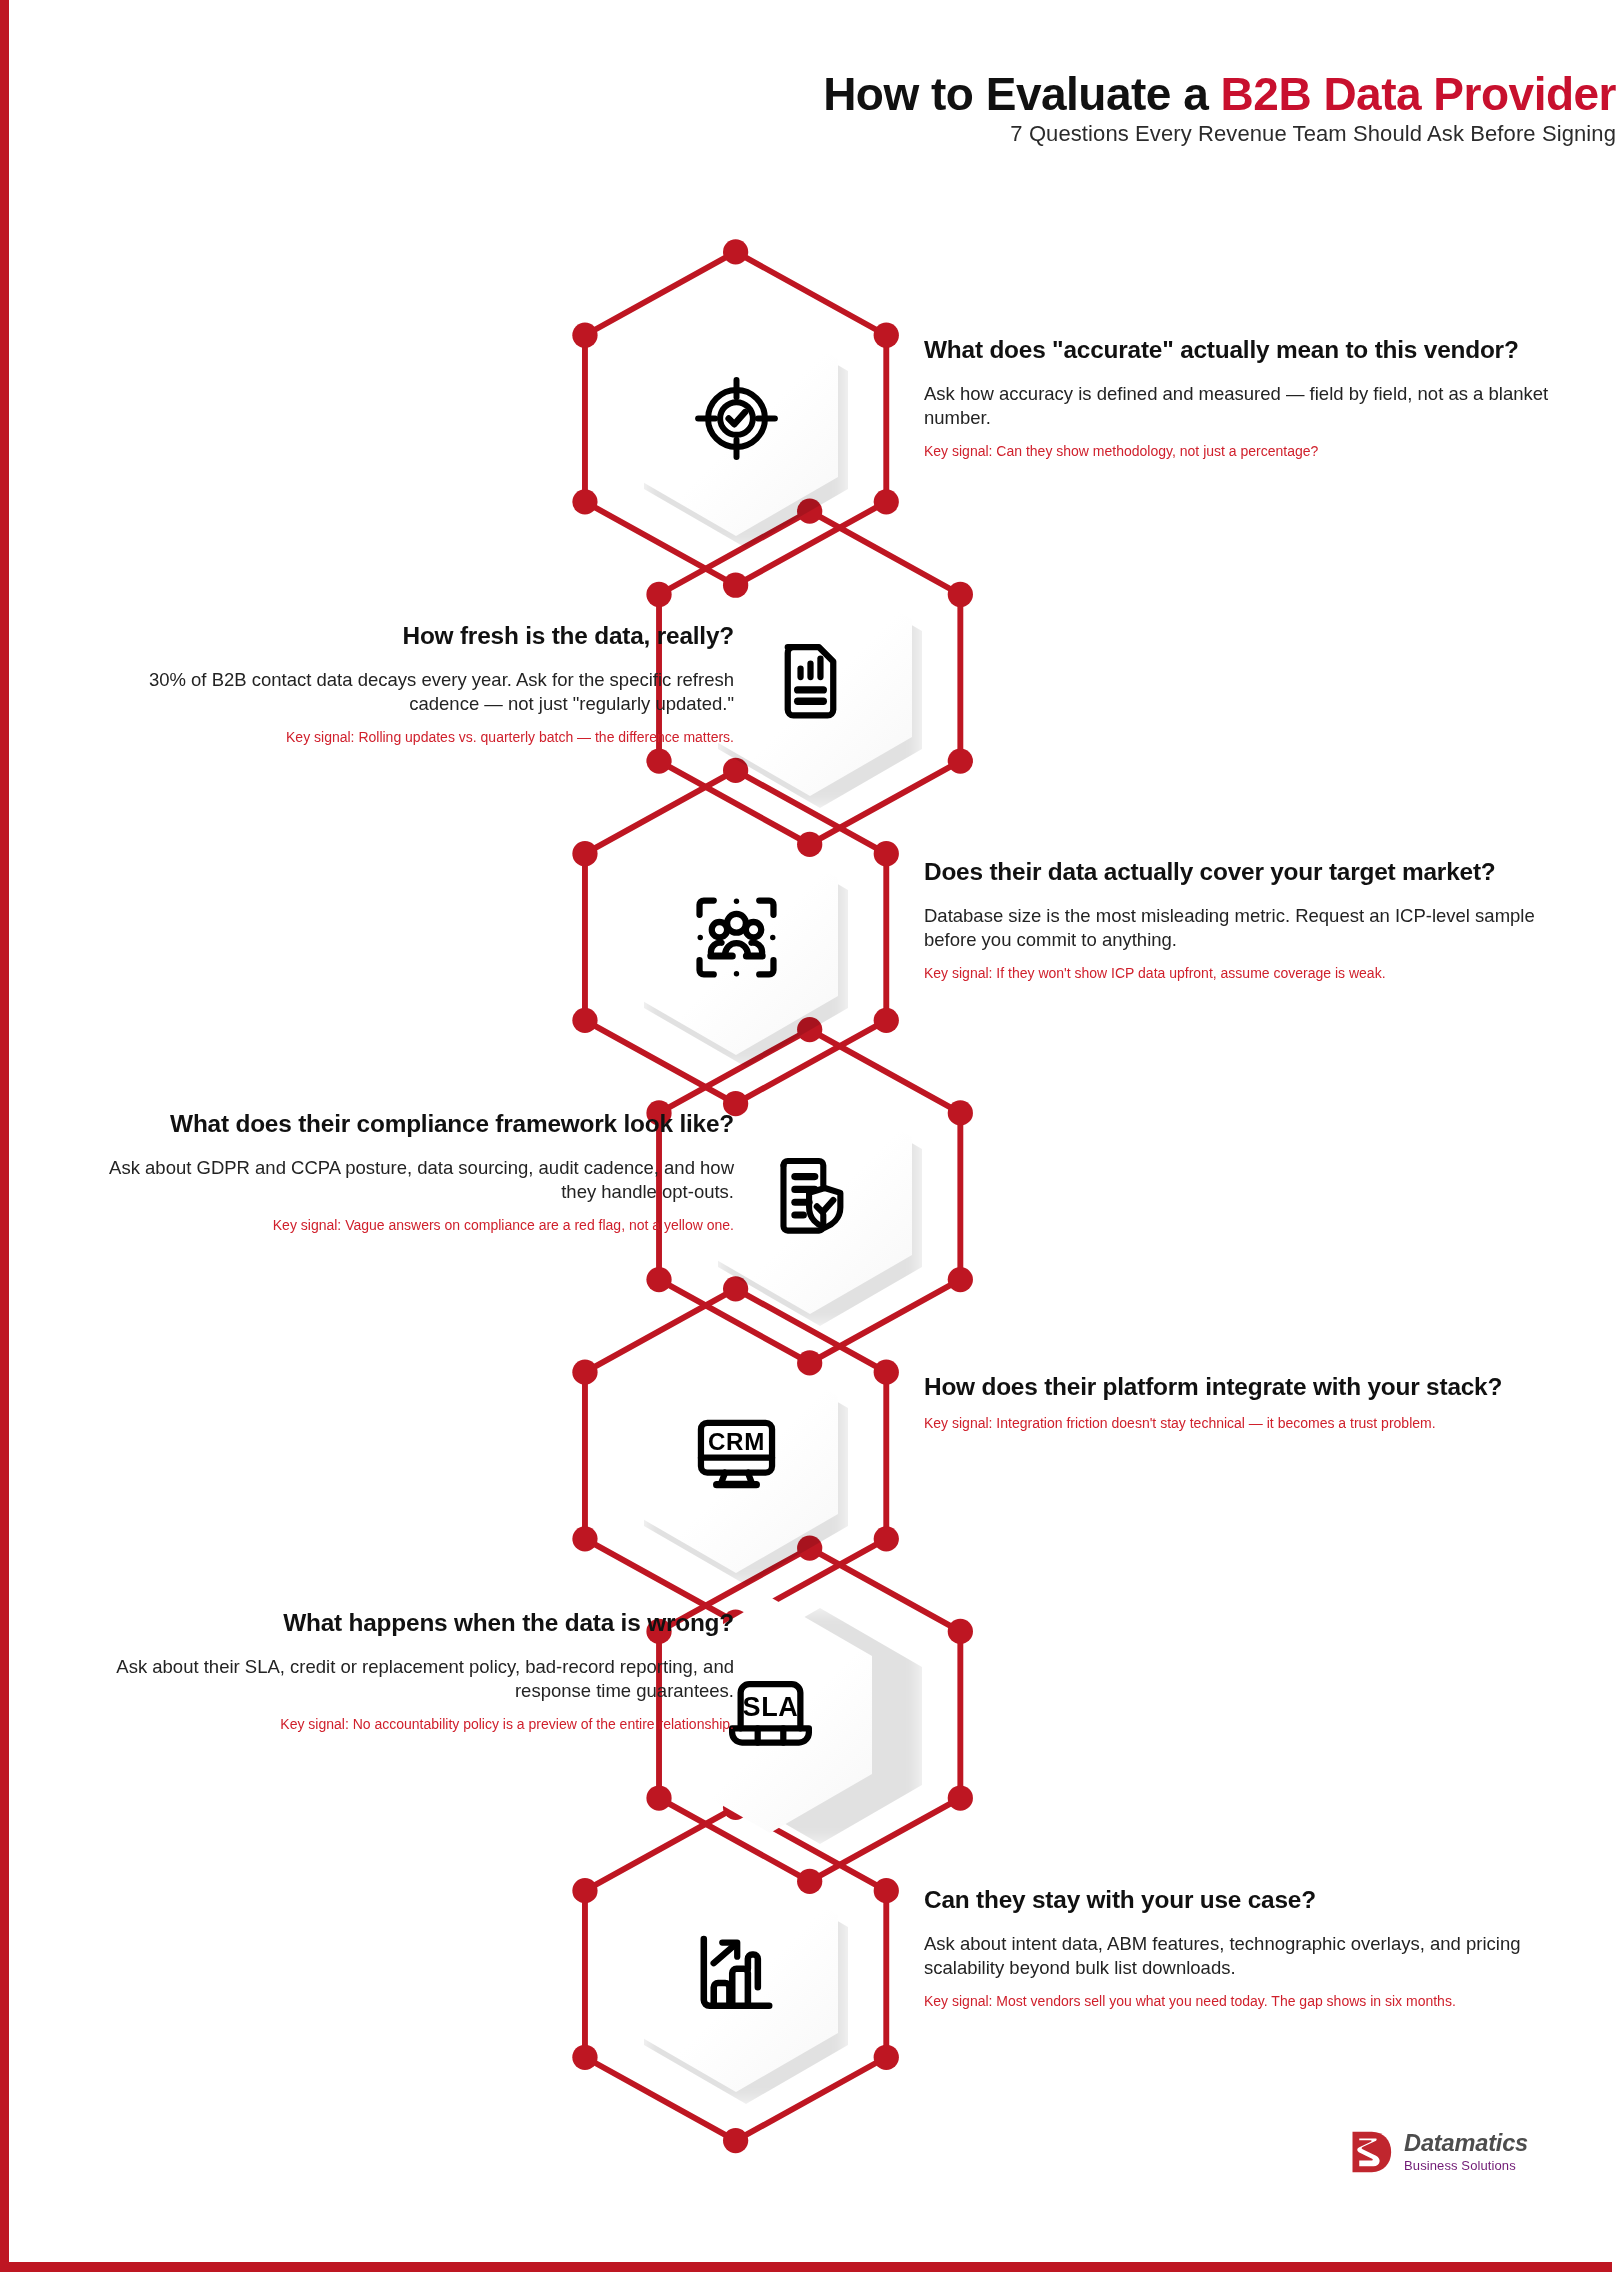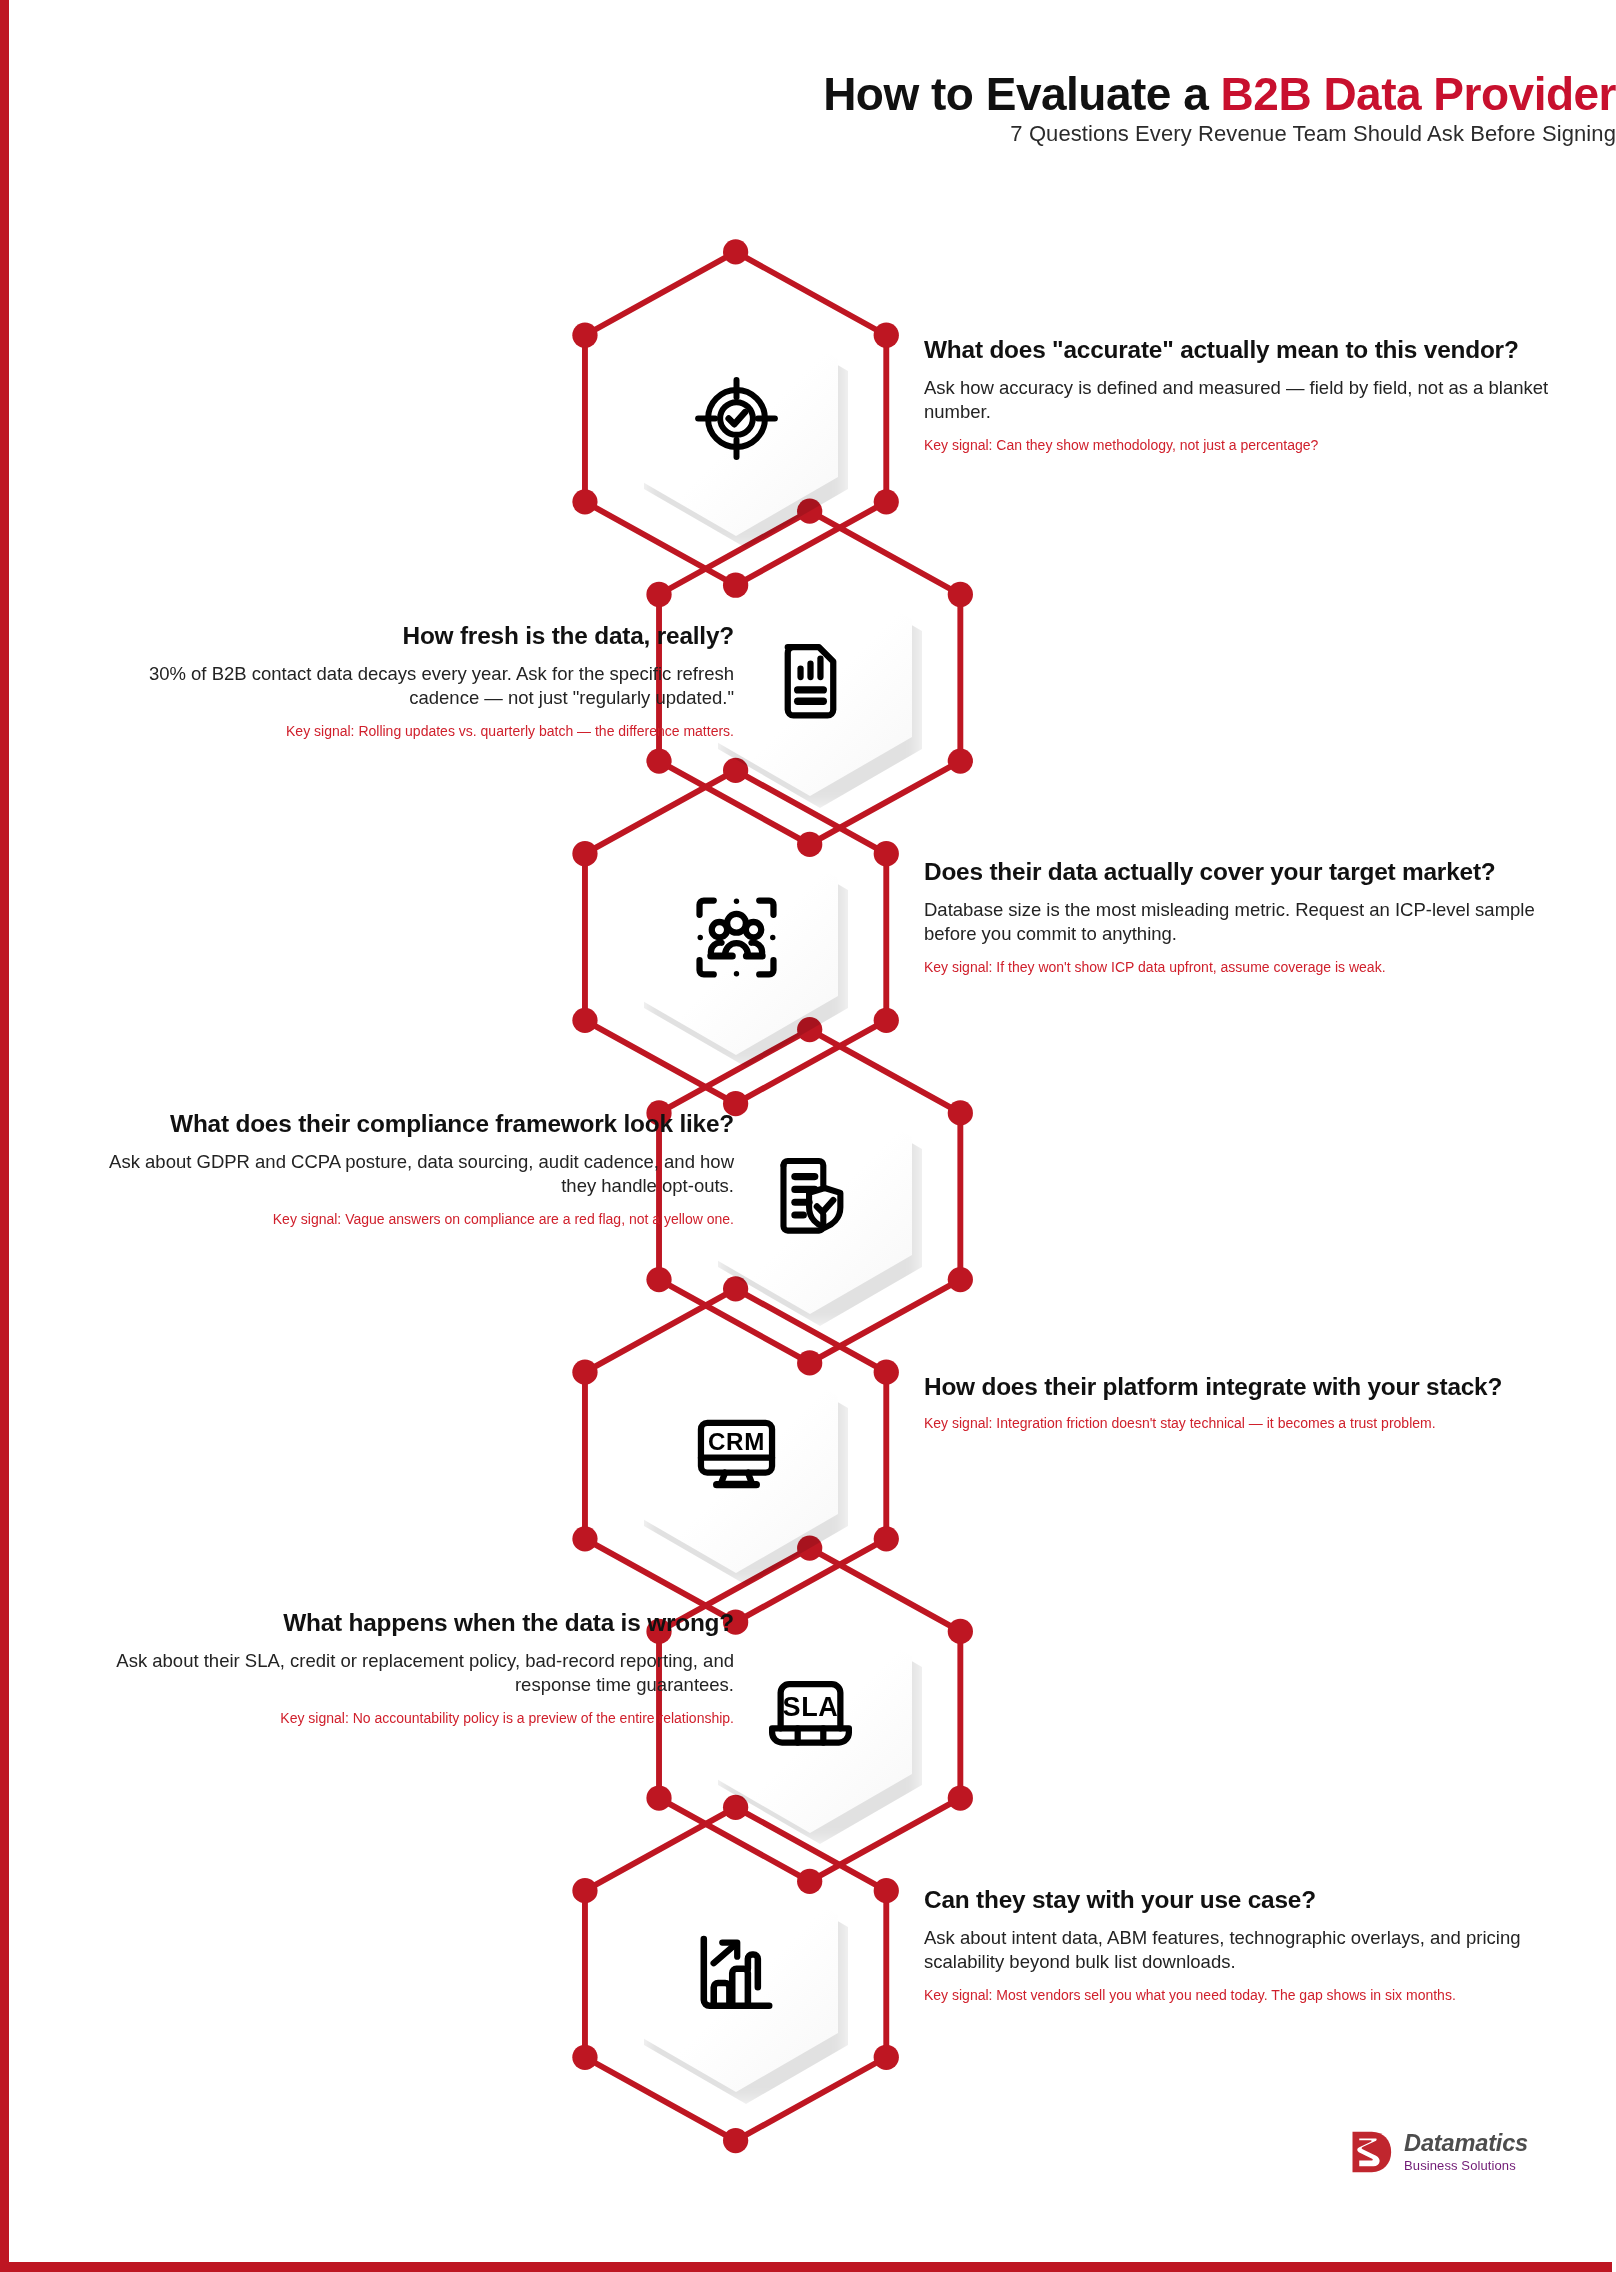--- a/index.html
+++ b/index.html
@@ -62,21 +62,21 @@
 
   
   .block { position:absolute; width:627px; }
   .block.right { text-align:left; }
   .block.left  { text-align:right; }
   .q-title {
     font-size:24.4px; font-weight:700; color:#111111;
     line-height:1.22; letter-spacing:-0.2px;
   }
   .q-body {
-    margin-top:11px;
+    margin-top:17px;
     font-size:18.5px; font-weight:400; color:#232323; line-height:1.32;
   }
   .q-signal {
     margin-top:11.8px;
     font-size:14px; font-weight:400; color:#D0202C; line-height:1.3;
   }
 
   
   #footer-logo {
     position:absolute; right:88px; bottom:99px;
@@ -232,21 +232,21 @@
     <svg viewBox="0 0 64 64" class="hex-icon" fill="none" stroke="#000" stroke-width="4.4" stroke-linecap="round" stroke-linejoin="round">
       <rect x="7" y="9" width="50" height="35" rx="4.5"></rect>
       <line x1="7" y1="33.5" x2="57" y2="33.5"></line>
       <path d="M24 44 l-3 8 h22 l-3 -8"></path>
       <line x1="18" y1="52.5" x2="46" y2="52.5" stroke-width="5"></line>
       <text x="32" y="28" font-family="'Liberation Sans',sans-serif" font-size="17" font-weight="700" text-anchor="middle" fill="#000" stroke="none" letter-spacing="0.5">CRM</text>
     </svg>
       </span>
     </div>
     <div class="hex-shadow" style="left: 718px; top: 1608px;"></div>
-    <div class="hex-card" style="left: 708px; top: 1597px;">
+    <div class="hex-card" style="left: 668px; top: 1597px;">
       <span>
     <svg viewBox="0 0 64 64" class="hex-icon" fill="none" stroke="#000" stroke-width="4.4" stroke-linecap="round" stroke-linejoin="round">
       <path d="M11 41 V16 a6 6 0 0 1 6 -6 h30 a6 6 0 0 1 6 6 v25"></path>
       <path d="M5 41 h54 v3 a7 7 0 0 1 -7 7 H12 a7 7 0 0 1 -7 -7 z"></path>
       <line x1="23" y1="41" x2="23" y2="51"></line>
       <line x1="41" y1="41" x2="41" y2="51"></line>
       <text x="32" y="32" font-family="'Liberation Sans',sans-serif" font-size="19" font-weight="700" text-anchor="middle" fill="#000" stroke="none" letter-spacing="0.5">SLA</text>
     </svg>
       </span>
     </div>

